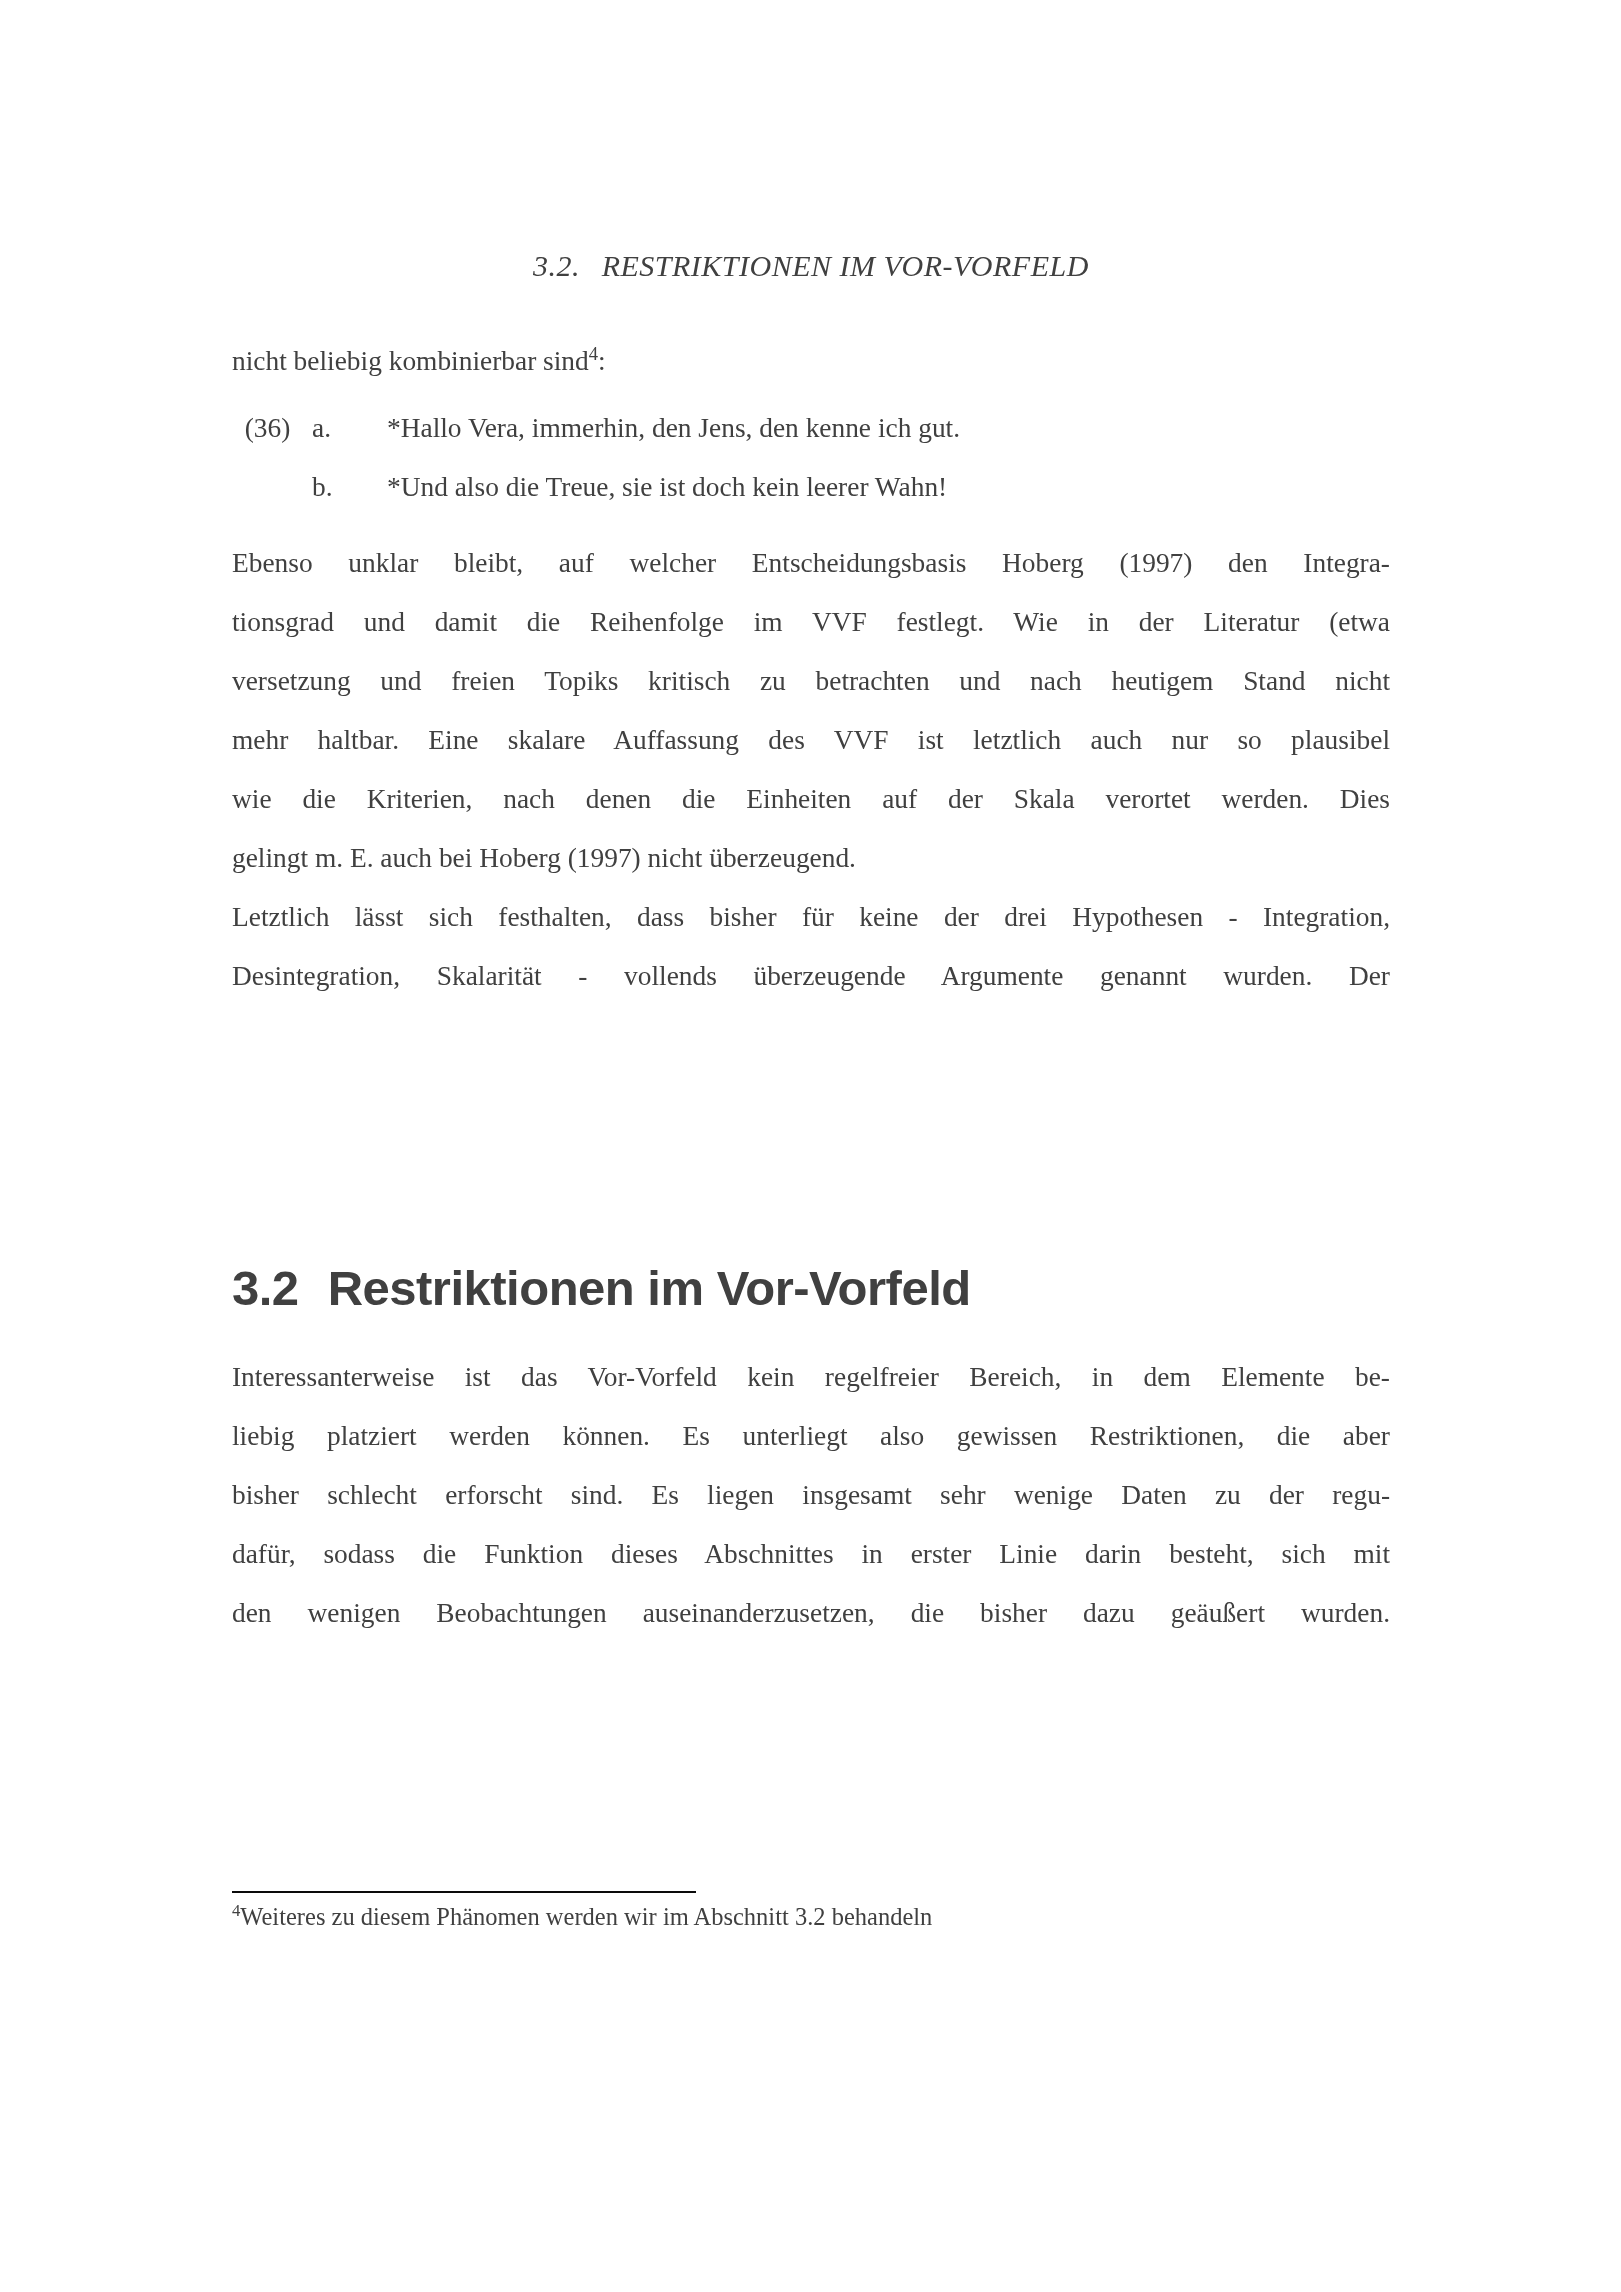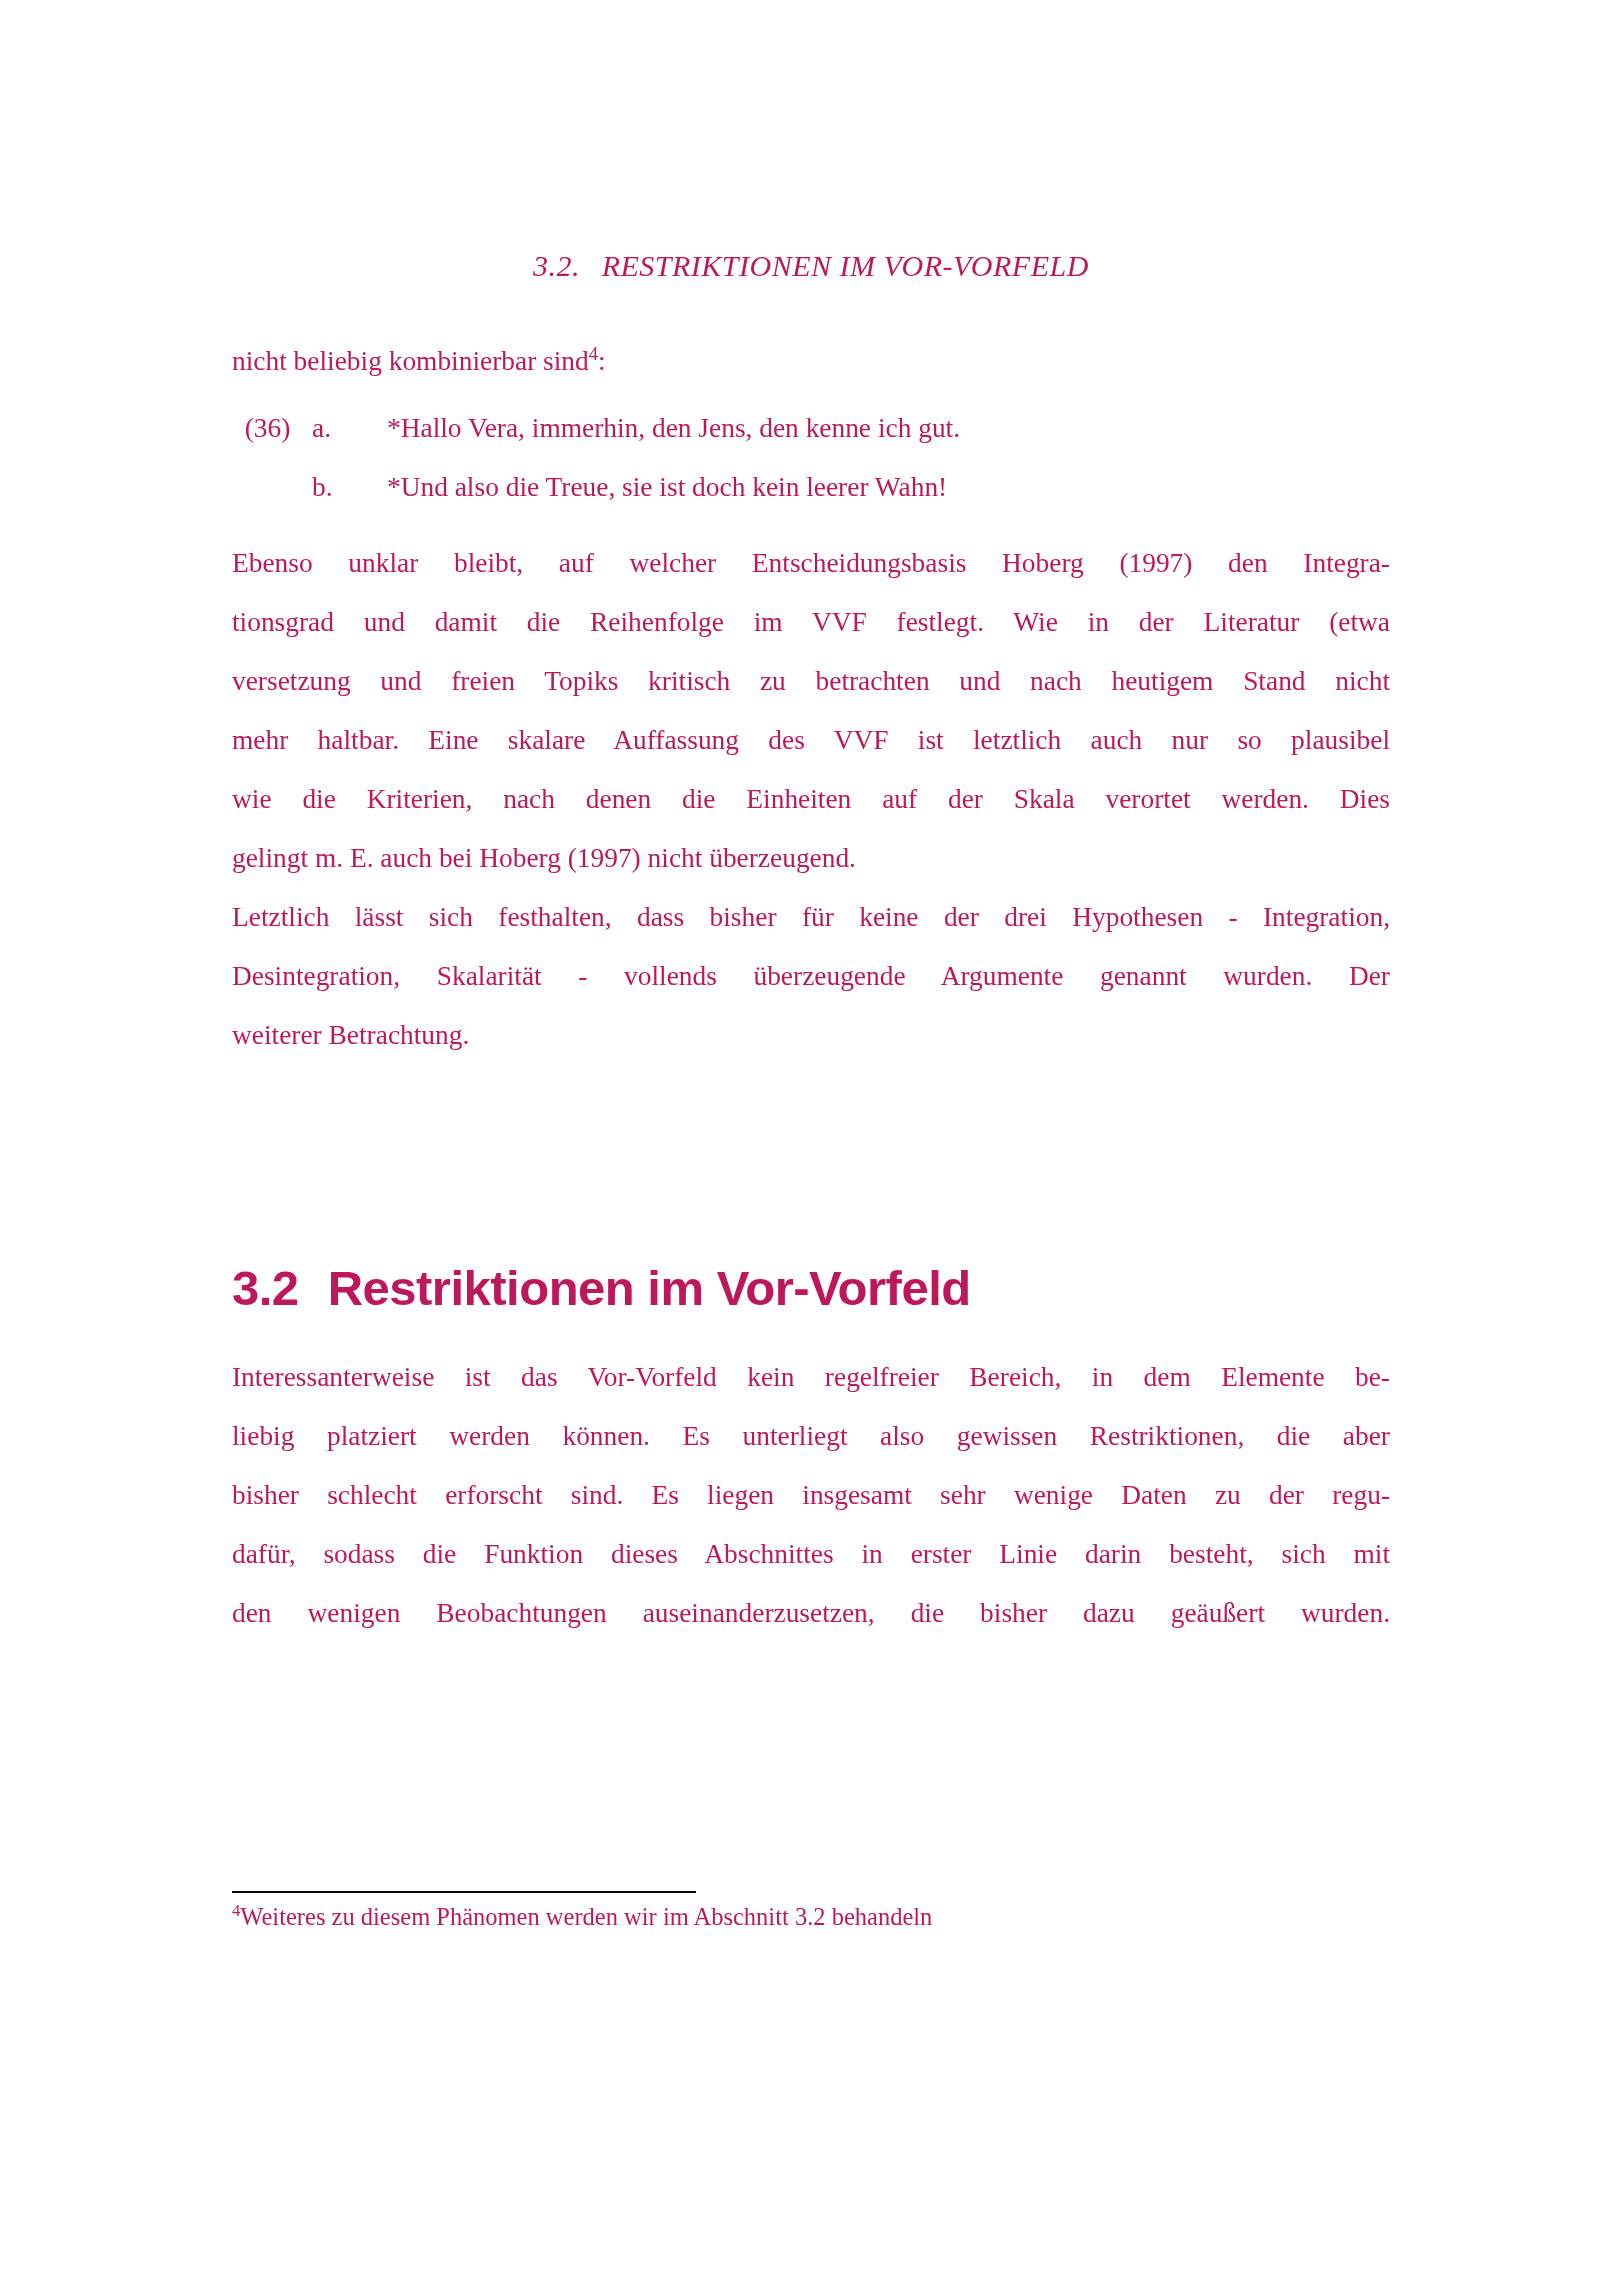--- a/index.html
+++ b/index.html
@@ -5,21 +5,21 @@
   html, body {
     margin: 0;
     padding: 0;
     background: #ffffff;
   }
   .page {
     position: relative;
     width: 1621px;
     height: 1939px;
     background: #ffffff;
-    color: #be185d;
+    color: #404040;
     font-family: "Liberation Serif", "DejaVu Serif", serif;
     overflow: hidden;
   }
   .abs { position: absolute; }
   .tb { left: 232px; width: 1158px; }
 
   
   .running-head {
     top: 245px;
     text-align: center;
@@ -119,21 +119,20 @@
 
   <div class="abs tb bodytext para1">
     <div class="line just">Ebenso unklar bleibt, auf welcher Entscheidungsbasis Hoberg (1997) den Integra-</div>
     <div class="line just">tionsgrad und damit die Reihenfolge im VVF festlegt. Wie in der Literatur (etwa</div>
     <div class="line just">versetzung und freien Topiks kritisch zu betrachten und nach heutigem Stand nicht</div>
     <div class="line just">mehr haltbar. Eine skalare Auffassung des VVF ist letztlich auch nur so plausibel</div>
     <div class="line just">wie die Kriterien, nach denen die Einheiten auf der Skala verortet werden. Dies</div>
     <div class="line">gelingt m. E. auch bei Hoberg (1997) nicht überzeugend.</div>
     <div class="line just">Letztlich lässt sich festhalten, dass bisher für keine der drei Hypothesen - Integration,</div>
     <div class="line just">Desintegration, Skalarität - vollends überzeugende Argumente genannt wurden. Der</div>
-    <div class="line">weiterer Betrachtung.</div>
   </div>
 
   <div class="abs tb section-heading">
     <span class="sec-number">3.2</span><span>Restriktionen im Vor-Vorfeld</span>
   </div>
 
   <div class="abs tb bodytext para2">
     <div class="line just">Interessanterweise ist das Vor-Vorfeld kein regelfreier Bereich, in dem Elemente be-</div>
     <div class="line just">liebig platziert werden können. Es unterliegt also gewissen Restriktionen, die aber</div>
     <div class="line just">bisher schlecht erforscht sind. Es liegen insgesamt sehr wenige Daten zu der regu-</div>

